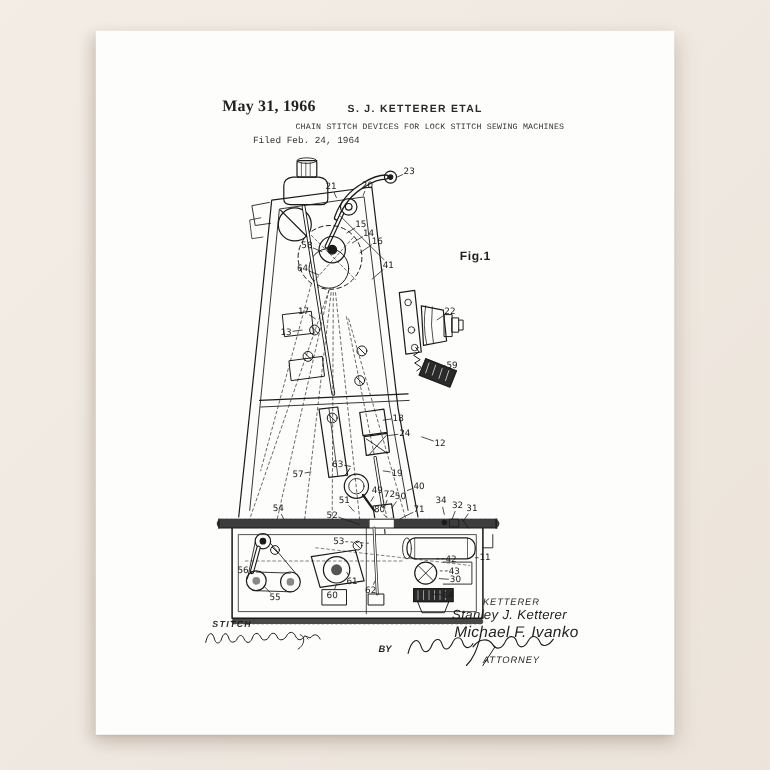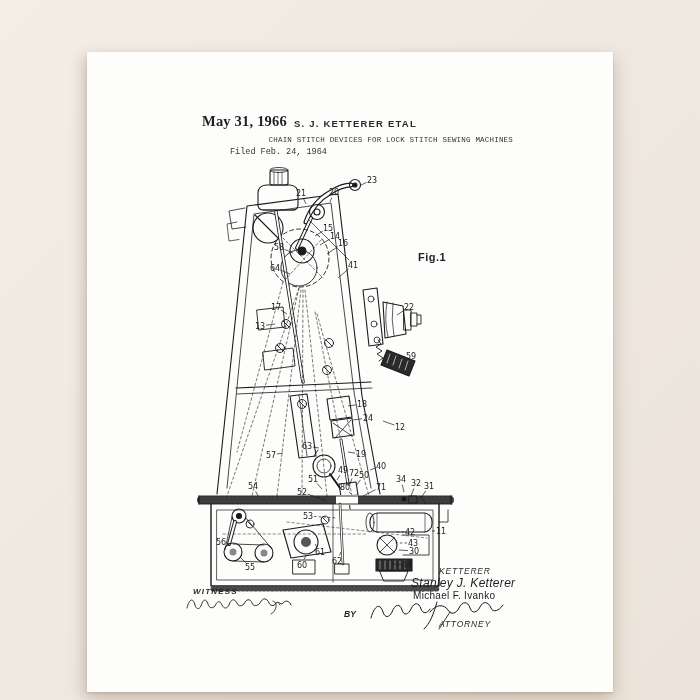--- a/index.html
+++ b/index.html
@@ -1,48 +1,48 @@
 <!DOCTYPE html>
 <html><head>
 <meta charset="utf-8">
 <style>
   html,body{margin:0;padding:0;width:700px;height:700px;overflow:hidden;}
   body{background:linear-gradient(135deg,#f3ede6 0%,#efe8e0 55%,#ece4da 100%);
        font-family:"Liberation Sans",sans-serif;color:#1f1f1f;position:relative;}
   .sheet{position:absolute;left:87px;top:28px;width:526px;height:640px;background:#fdfdfc;
-         box-shadow:-5px 5px 12px rgba(140,120,100,.28),5px 7px 16px rgba(140,120,100,.22),0 1px 2px rgba(120,100,80,.25);margin-top:24px;}
+         box-shadow:-5px 5px 12px rgba(140,120,100,.28),5px 7px 16px rgba(140,120,100,.22),0 1px 2px rgba(120,100,80,.25);}
   .abs{position:absolute;white-space:nowrap;}
   .date{left:115px;top:61px;font-family:"Liberation Serif",serif;font-weight:bold;font-size:14.5px;letter-spacing:.2px;}
-  .inv-hdr{left:207px;top:66px;font-size:9.5px;font-weight:bold;letter-spacing:1.2px;color:#2a2a2a;}
+  .inv-hdr{left:229px;top:66px;font-size:9.5px;font-weight:bold;letter-spacing:1.2px;color:#2a2a2a;}
   .title{left:120px;top:84px;width:306px;text-align:right;font-family:"Liberation Mono",monospace;font-size:7.5px;letter-spacing:.2px;color:#333;}
   .filed{left:115px;top:95px;font-family:"Liberation Mono",monospace;font-size:8.5px;color:#333;padding-left:28px;}
   .figlab{left:331px;top:199px;font-size:11px;font-weight:bold;letter-spacing:.5px;}
   .witness{left:106px;top:535px;font-style:italic;font-size:8px;letter-spacing:1.2px;font-weight:bold;color:#2c2c2c;}
   .by{left:257px;top:557px;font-style:italic;font-size:8.5px;font-weight:bold;}
   .inventors-lab{left:352px;top:514px;font-style:italic;font-size:8.5px;letter-spacing:.8px;color:#2c2c2c;}
   .name1{left:324px;top:524px;font-style:italic;font-size:12px;letter-spacing:.3px;}
-  .name2{left:326px;top:538px;font-size:10px;letter-spacing:.3px;}
+  .name2{left:326px;top:538px;font-style:italic;font-size:14px;letter-spacing:.3px;}
   .attorney{left:352px;top:567px;font-style:italic;font-size:8.5px;letter-spacing:.8px;}
   svg{position:absolute;left:0;top:0;}
   .plabel{font-family:"DejaVu Sans",sans-serif;font-size:8px;fill:#1b1b1b;text-anchor:middle;}
   .pleader{stroke:#1b1b1b;stroke-width:.7;}
   .dashed{stroke-dasharray:2.5,2.2;}
 </style>
 </head>
 <body>
 
 <div class="sheet">
 
   <div class="abs date">May 31, 1966</div>
   <div class="abs inv-hdr">S. J. KETTERER ETAL</div>
   <div class="abs title">CHAIN STITCH DEVICES FOR LOCK STITCH SEWING MACHINES</div>
   <div class="abs filed">Filed Feb. 24, 1964</div>
   <div class="abs figlab">Fig.1</div>
 
-  <div class="abs witness">WITNESS</div>
+  <div class="abs witness">STITCH</div>
   <div class="abs by">BY</div>
   <div class="abs inventors-lab">KETTERER</div>
   <div class="abs name1">Stanley J. Ketterer</div>
   <div class="abs name2">Michael F. Ivanko</div>
   <div class="abs attorney">ATTORNEY</div>
 
   <svg width="526" height="640" viewBox="0 0 526 640">
     <g stroke="#1b1b1b" fill="none" stroke-width="1.1" stroke-linecap="round" stroke-linejoin="round">
 
       <g>

